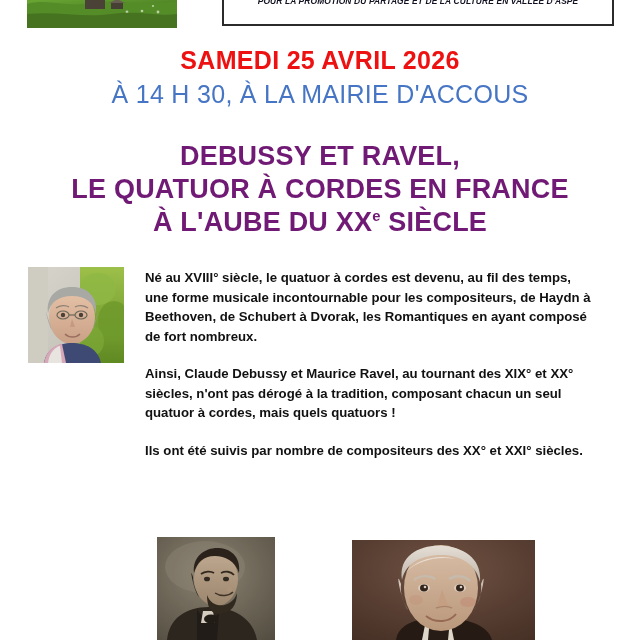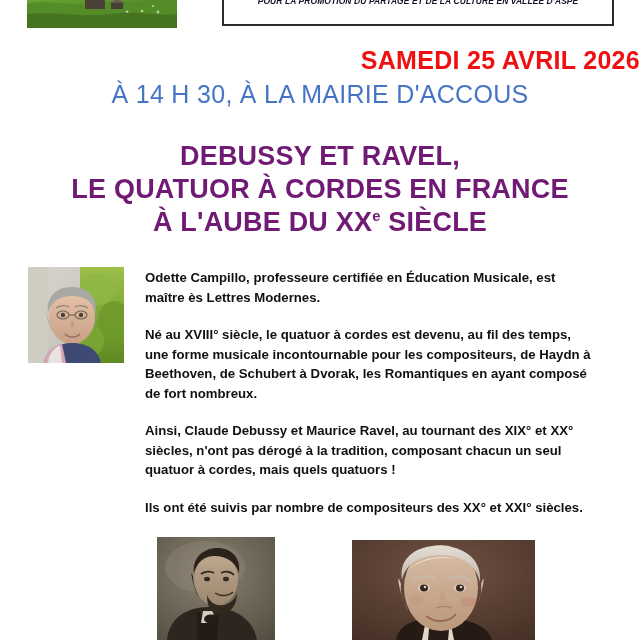--- a/index.html
+++ b/index.html
@@ -59,21 +59,21 @@
     color: #111122;
     white-space: nowrap;
   }
 
   
   .date-line {
     position: absolute;
     left: 0;
     right: 0;
     top: 46px;
-    text-align: right;
+    text-align: center;
     font-size: 25px;
     font-weight: bold;
     color: #ee1111;
     letter-spacing: 0.3px;
   }
   .venue-line {
     position: absolute;
     left: 0;
     right: 0;
     top: 80px;
@@ -247,21 +247,20 @@
     <path d="M47 40 C50 38 56 38 60 41" stroke="#8c8176" stroke-width="1.4" fill="none"></path>
     <path d="M44 52 L42 60 L47 60 Z" fill="#c59a80"></path>
     <path d="M37 67 C41 71 48 71 52 67" stroke="#9b6f60" stroke-width="1.6" fill="none"></path>
     <path d="M16 96 C18 82 30 76 44 76 C58 76 70 82 73 96 Z" fill="#3f4a74"></path>
     <path d="M16 96 C18 84 26 78 34 77 L38 96 Z" fill="#d6a8b8"></path>
     <path d="M20 96 C21 86 27 80 32 79 L34 96 Z" fill="#e8e4e0"></path>
   </svg>
 </div>
 
 <div class="body-text">
-  <p>Odette Campillo, professeure certifiée en Éducation Musicale, est maître ès Lettres Modernes.</p>
   <p>Né au XVIII° siècle, le quatuor à cordes est devenu, au fil des temps, une forme musicale incontournable pour les compositeurs, de Haydn à Beethoven, de Schubert à Dvorak, les Romantiques en ayant composé de fort nombreux.</p>
   <p>Ainsi, Claude Debussy et Maurice Ravel, au tournant des XIX° et XX° siècles, n'ont pas dérogé à la tradition, composant chacun un seul quatuor à cordes, mais quels quatuors !</p>
   <p>Ils ont été suivis par nombre de compositeurs des XX° et XXI° siècles.</p>
 </div>
 
 <div class="composer-left">
   <svg width="118" height="103" viewBox="0 0 118 103">
     <defs>
       <radialGradient id="sepiaBg" cx="0.45" cy="0.35" r="0.85">
         <stop offset="0%" stop-color="#8f8878"></stop>

